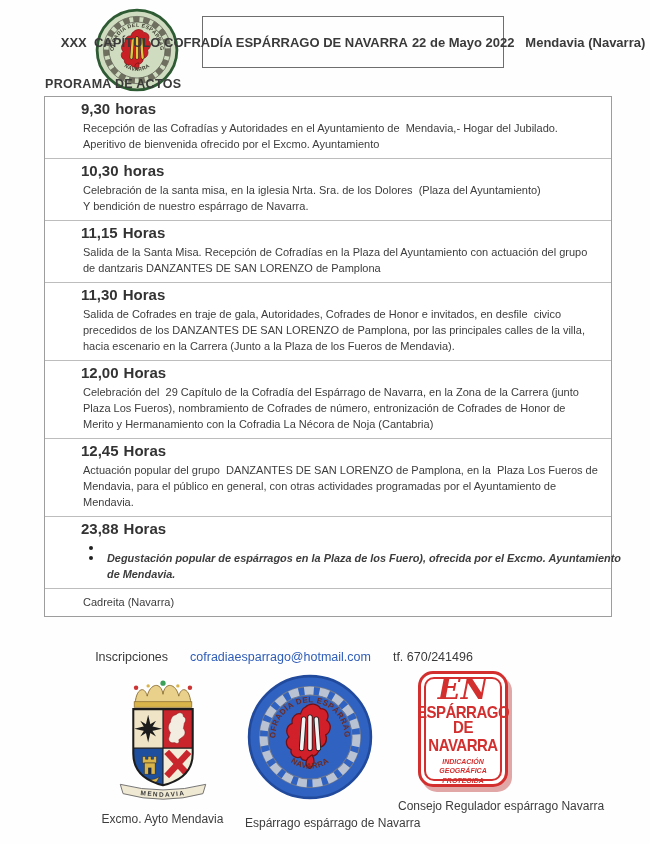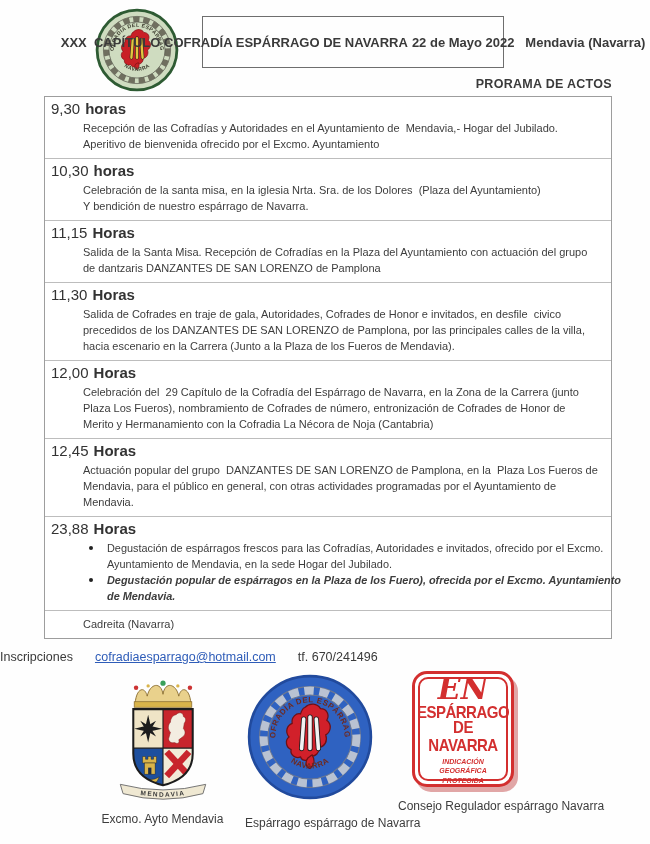--- a/index.html
+++ b/index.html
@@ -9,46 +9,46 @@
   }
   
   .logo-top{position:absolute;left:94px;top:8px;width:86px;height:84px;}
   .title-box{
     position:absolute;left:202px;top:16px;width:300px;height:50px;
     border:1px solid #6e6e6e;display:flex;flex-direction:row;justify-content:center;
     align-items:center;gap:4px;font-weight:bold;font-size:13px;color:#3a3a3a;
     white-space:pre;
   }
   .program-heading{
-    position:absolute;top:77px;left:45px;width:567px;text-align:right;
+    position:absolute;top:77px;left:45px;width:567px;text-align:left;
     font-weight:bold;font-size:12.5px;letter-spacing:.3px;color:#3a3a3a;white-space:pre;
   }
   
   .schedule{
     position:absolute;top:96px;left:44px;width:568px;
     border:1px solid #9d9d9d;background:#fff;box-sizing:border-box;
   }
   .row{border-bottom:1px solid #bdbdbd;padding:3px 4px 6px 6px;}
   .row:last-child{border-bottom:none;}
   .row-time{font-size:15px;line-height:18px;color:#333;white-space:pre;}
-  .t-num{font-weight:normal;}
+  .t-num{font-weight:bold;margin-left:30px;}
   .t-label{font-weight:bold;margin-left:5px;}
   .row-body{padding-left:32px;padding-top:2px;}
   .line{font-size:11px;line-height:16px;white-space:pre;color:#3d3d3d;}
   .bullets{padding-top:2px;}
   .bullet-item{display:flex;padding-left:38px;}
   .dot{flex:none;width:4px;height:4px;border-radius:50%;background:#222;margin:6px 14px 0 0;}
   .bullet-lines .line{font-size:10.9px;}
   .bullet-item.em .line{font-weight:bold;font-style:italic;}
   
   .inscriptions{
     position:absolute;top:650px;left:0;width:568px;text-align:center;font-size:12.5px;
-    display:flex;gap:22px;align-items:baseline;color:#3a3a3a;
-  }
-  .email-link{color:#2e5cb8;text-decoration:underline;cursor:pointer;}
+    display:flex;justify-content:center;gap:22px;align-items:baseline;color:#3a3a3a;
+  }
+  .email-link{color:#2e5cb8;cursor:pointer;}
   
   .footer-col{position:absolute;text-align:center;}
   .col-mendavia{left:85px;top:672px;width:155px;}
   .col-cofradia{left:245px;top:674px;width:130px;}
   .col-consejo{left:398px;top:671px;width:130px;}
   .caption{font-size:12px;color:#3d3d3d;white-space:nowrap;display:block;margin-top:12px;}
   .col-mendavia .caption{margin-top:6px;}
   
   .logo-green .bg{fill:#cfdcc0;stroke:#2e5b33;stroke-width:4;}
   .logo-green .chain{fill:none;stroke:#6f6f5f;stroke-width:8;stroke-dasharray:9 5.4;}
@@ -59,21 +59,21 @@
   .logo-green .arc-text{font-size:7.5px;font-weight:bold;fill:#3c3c2e;letter-spacing:.5px;}
   .logo-blue .bg{fill:#2f62c1;stroke:#214a9d;stroke-width:2.5;}
   .logo-blue .chain{fill:none;stroke:#b9c2d2;stroke-width:8;stroke-dasharray:9 5.4;}
   .logo-blue .chainline{fill:none;stroke:#6d7890;stroke-width:1;}
   .logo-blue .map{fill:#d1202a;stroke:#6e1014;stroke-width:1.2;}
   .logo-blue .asp-back{stroke:#1d1d1d;stroke-width:5;fill:none;stroke-linecap:round;}
   .logo-blue .asp{stroke:#f2f2f2;stroke-width:3.4;fill:none;stroke-linecap:round;}
   .logo-blue .arc-text{font-size:7.5px;font-weight:bold;fill:#6e2a20;letter-spacing:.5px;}
   
   .en-box{
-    display:inline-block;width:102px;height:116px;border:3px solid #d32f2f;border-radius:15px;
+    display:inline-block;width:90px;height:116px;border:3px solid #d32f2f;border-radius:15px;
     padding:3px;background:#fff;box-shadow:4px 5px 0 rgba(190,60,60,.45);box-sizing:border-box;
   }
   .en-inner{
     width:100%;height:100%;border:2px solid #d32f2f;border-radius:10px;box-sizing:border-box;
     display:flex;flex-direction:column;align-items:center;justify-content:center;
   }
   .en-mono{font-family:"DejaVu Serif",serif;font-style:italic;font-weight:bold;
     font-size:30px;line-height:30px;color:#d32f2f;}
   .en-t1,.en-t2{font-size:15px;font-weight:bold;color:#d32f2f;line-height:16px;
     letter-spacing:-.5px;transform:scaleY(1.12);}
@@ -168,24 +168,20 @@
         <div class="line">Mendavia, para el público en general, con otras actividades programadas por el Ayuntamiento de</div>
         <div class="line">Mendavia.</div>
       </div>
     </div>
 
     <div class="row">
       <div class="row-time"><span class="t-num">23,88</span><span class="t-label">Horas</span></div>
       <div class="bullets">
         <div class="bullet-item">
           <span class="dot"></span>
-          <div class="bullet-lines">
-            <div class="line">Degustación de espárragos frescos para las Cofradías, Autoridades e invitados, ofrecido por el Excmo.</div>
-            <div class="line">Ayuntamiento de Mendavia, en la sede Hogar del Jubilado.</div>
-          </div>
         </div>
         <div class="bullet-item em">
           <span class="dot"></span>
           <div class="bullet-lines">
             <div class="line">Degustación popular de espárragos en la Plaza de los Fuero), ofrecida por el Excmo. Ayuntamiento</div>
             <div class="line">de Mendavia.</div>
           </div>
         </div>
       </div>
     </div>

